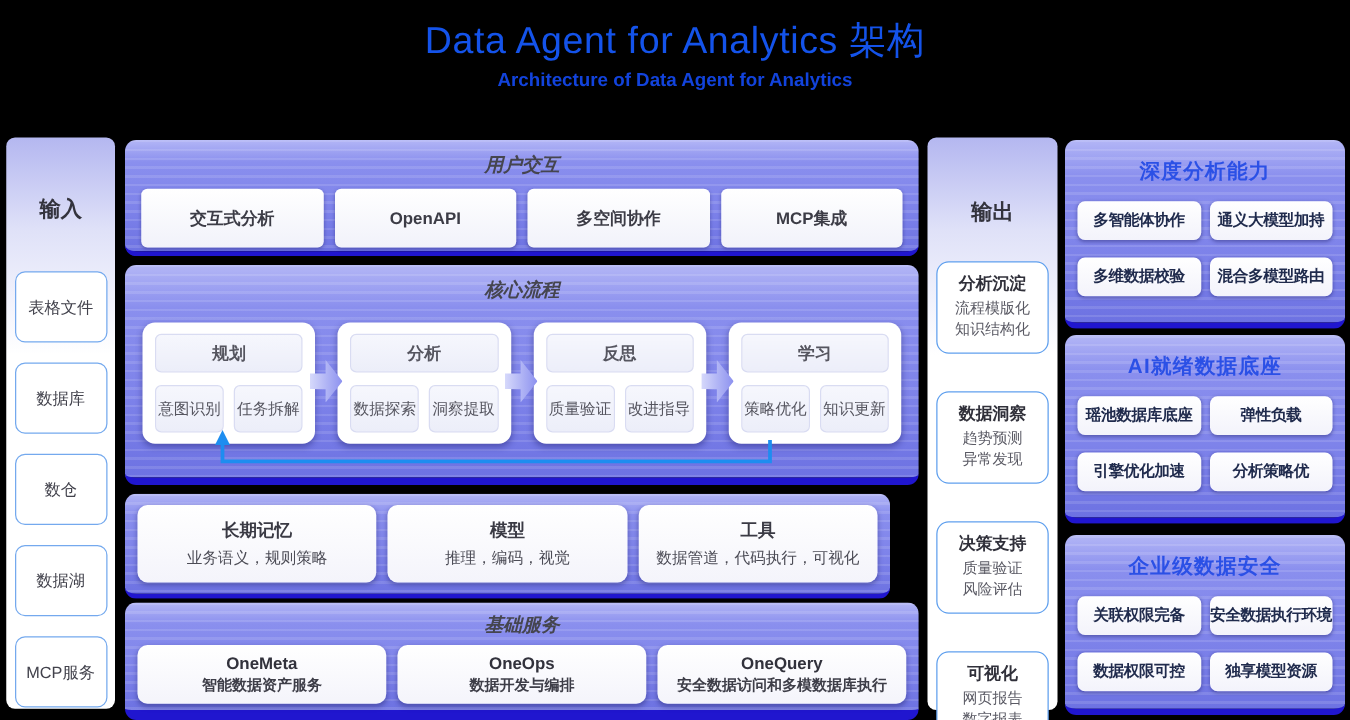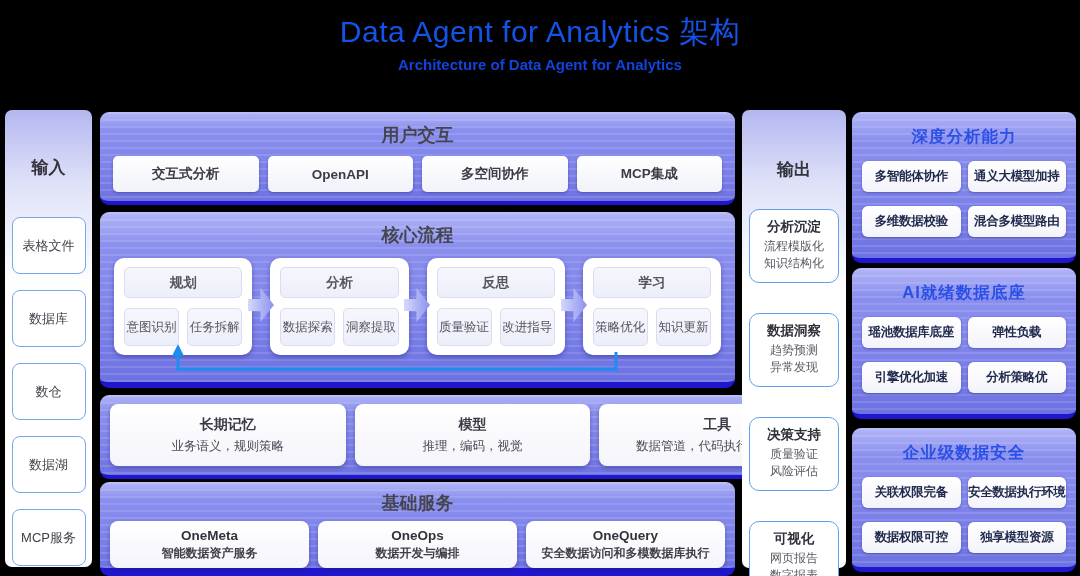--- a/index.html
+++ b/index.html
@@ -19,22 +19,22 @@
   .out-item{height:74px;background:#fff;border:1.5px solid #60a0ee;border-radius:10px;
             text-align:center;box-sizing:border-box;}
   .out-title{margin-top:8px;font-size:13.5px;font-weight:800;color:#30303a;}
   .out-line{margin-top:3px;font-size:12px;color:#5a5a64;line-height:1.25;}
   .out-line + .out-line{margin-top:2px;}
   
   .ppanel{position:absolute;border-radius:9px;border-bottom:5px solid #2016cf;box-sizing:content-box;
     background-image:
       repeating-linear-gradient(180deg,rgba(255,255,255,.12) 0 2px,rgba(255,255,255,0) 2px 7px),
       linear-gradient(180deg,#b3b6f6 0%,#8a8fee 20%,#7e83ea 60%,#6d72e2 100%);}
-  .ppanel-title{text-align:center;font-size:18px;font-weight:800;color:#45454f;}
-  .wbtn{flex:1;height:36px;border-radius:5px;display:flex;align-items:center;justify-content:center;
+  .ppanel-title{text-align:center;font-size:15px;font-weight:800;color:#45454f;font-style:italic;}
+  .wbtn{flex:1;height:47px;border-radius:5px;display:flex;align-items:center;justify-content:center;
         background:linear-gradient(180deg,#ffffff,#f1f2fa);box-shadow:0 1px 3px rgba(25,25,95,.4);
         font-size:13.5px;font-weight:600;color:#3c3c46;}
   .ui-row{display:flex;gap:9px;padding:9px 13px 0;}
   
   .core-cards{position:absolute;top:46px;left:14px;right:14px;display:flex;gap:18px;}
   .core-card{flex:1;background:#fff;border-radius:10px;padding:9px 10px;
              box-shadow:0 2px 5px rgba(30,30,110,.45);}
   .stage-head{height:29px;margin-bottom:10px;border-radius:5px;display:flex;align-items:center;justify-content:center;
               background:linear-gradient(180deg,#f6f7fd,#eceef9);border:1px solid #d9dcf2;
               font-size:13.5px;font-weight:700;color:#55555f;}
@@ -133,21 +133,21 @@
     </div>
     <div class="chev" style="left:148px;"></div>
     <div class="chev" style="left:304px;"></div>
     <div class="chev" style="left:461px;"></div>
     <svg class="feedback" width="635" height="176" viewBox="0 0 635 176">
       <path d="M516 140 L516 157 L78 157 L78 142" fill="none" stroke="#1d8df0" stroke-width="3"></path>
       <path d="M72 144 L84 144 L78 132 Z" fill="#1d8df0"></path>
     </svg>
   </div>
 
-  <div class="ppanel" style="left:100px;top:395px;width:745px;height:80px;border-bottom-width:4px;">
+  <div class="ppanel" style="left:100px;top:395px;width:612px;height:80px;border-bottom-width:4px;">
     <div class="res-cards">
       <div class="res-card">
         <div class="res-title">长期记忆</div>
         <div class="res-sub">业务语义，规则策略</div>
       </div>
       <div class="res-card">
         <div class="res-title">模型</div>
         <div class="res-sub">推理，编码，视觉</div>
       </div>
       <div class="res-card">

